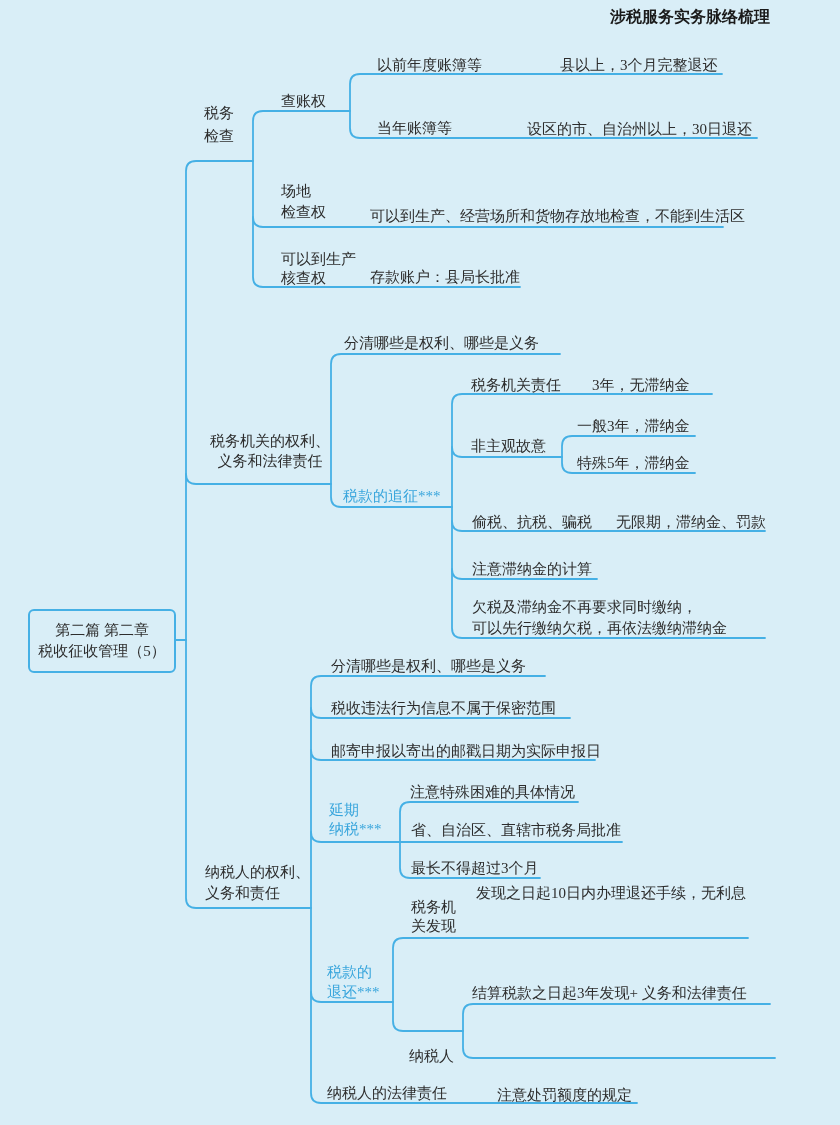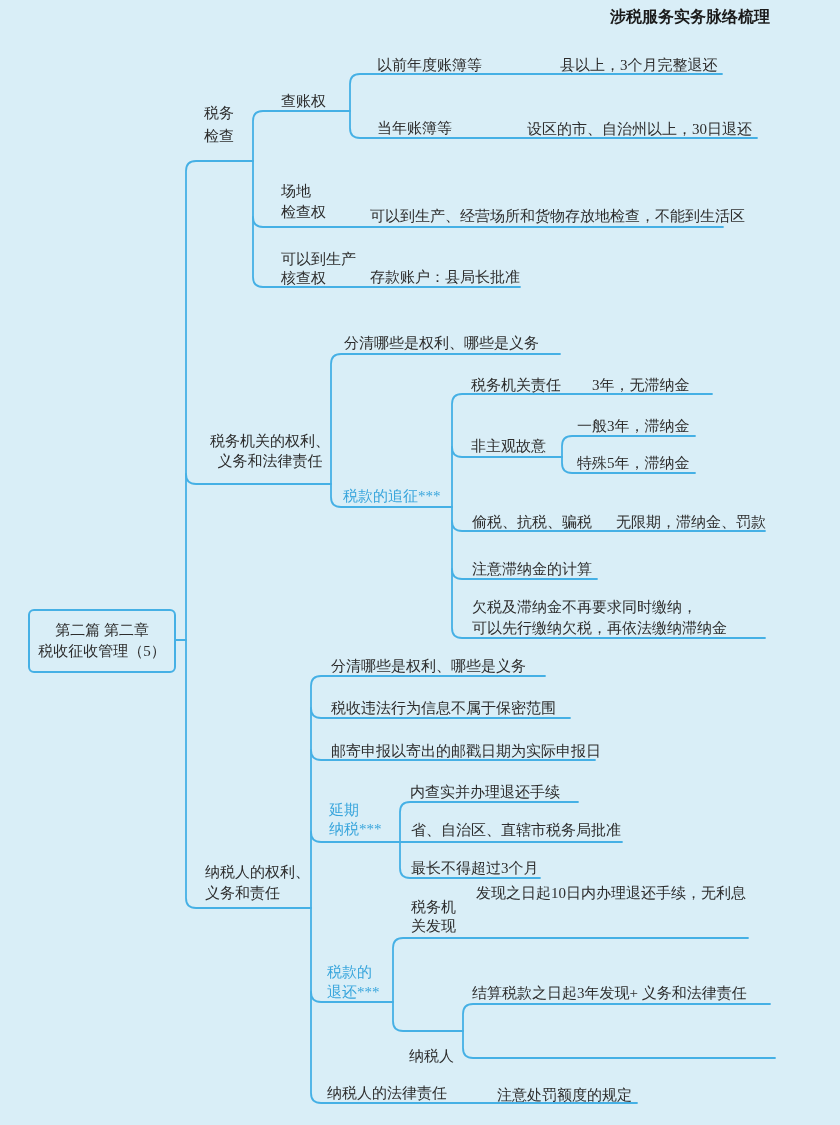--- a/index.html
+++ b/index.html
@@ -117,21 +117,21 @@
     <span>纳税人的权利、</span><br>
     <span>义务和责任</span>
   </div>
   <div class="node" style="left:331px;top:657px">分清哪些是权利、哪些是义务</div>
   <div class="node" style="left:331px;top:699px">税收违法行为信息不属于保密范围</div>
   <div class="node" style="left:331px;top:742px">邮寄申报以寄出的邮戳日期为实际申报日</div>
   <div class="node hl" style="left:329px;top:801px;line-height:19px">
     <span>延期</span><br>
     <span>纳税***</span>
   </div>
-  <div class="node" style="left:410px;top:783px">内查实并办理退还手续</div>
+  <div class="node" style="left:410px;top:783px">注意特殊困难的具体情况</div>
   <div class="node" style="left:411px;top:821px">省、自治区、直辖市税务局批准</div>
   <div class="node" style="left:411px;top:859px">最长不得超过3个月</div>
   <div class="node hl" style="left:327px;top:962px;line-height:20px">
     <span>税款的</span><br>
     <span>退还***</span>
   </div>
   <div class="node" style="left:411px;top:898px;line-height:19px">
     <span>税务机</span><br>
     <span>关发现</span>
   </div>

